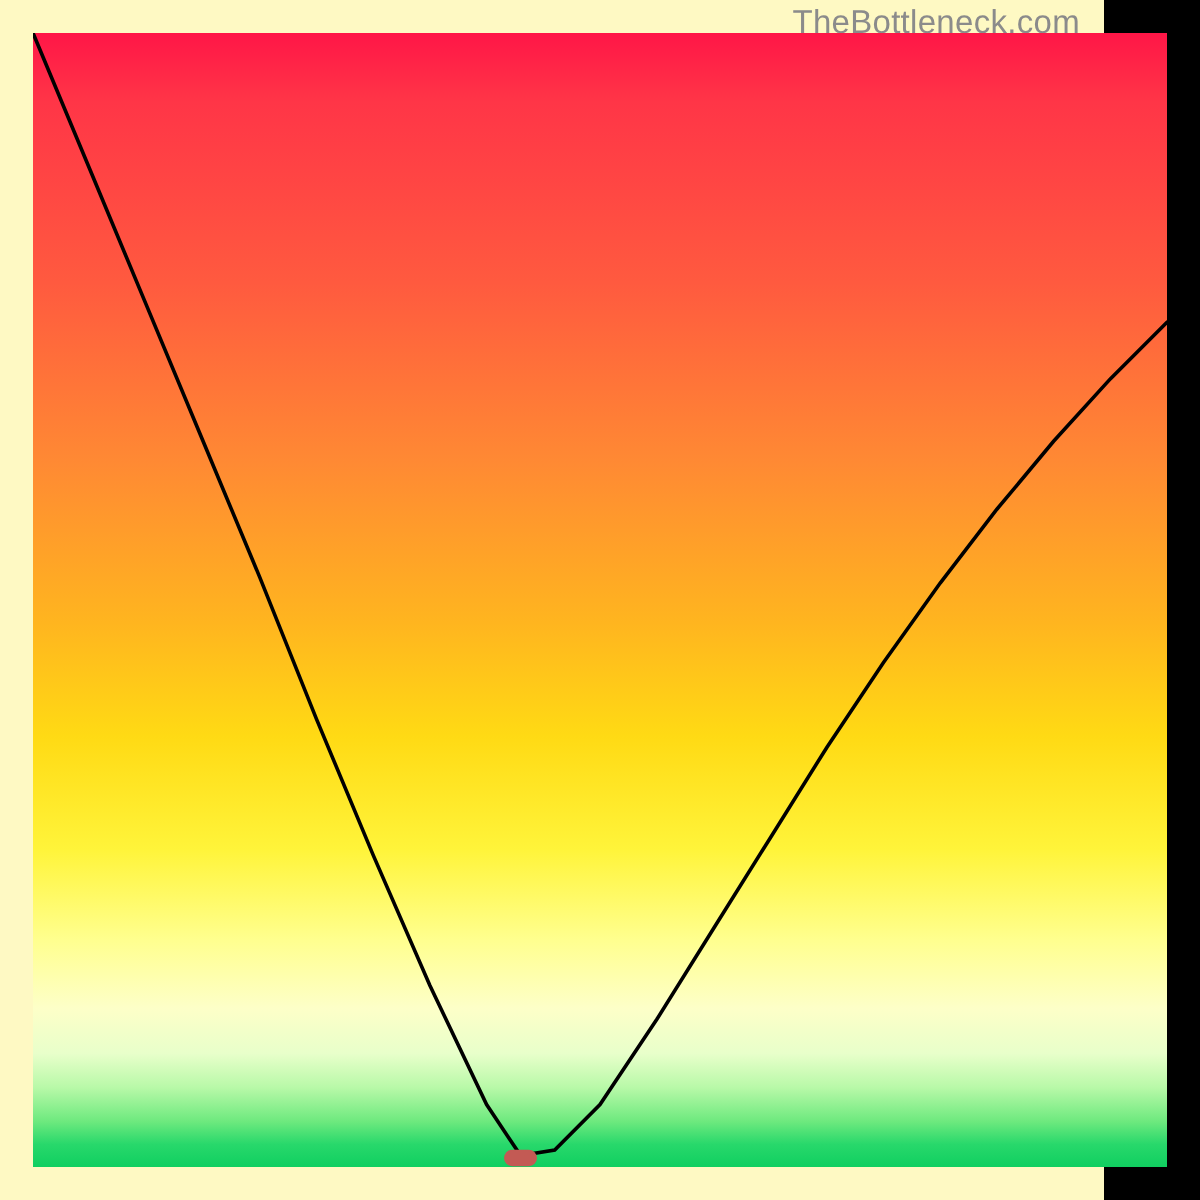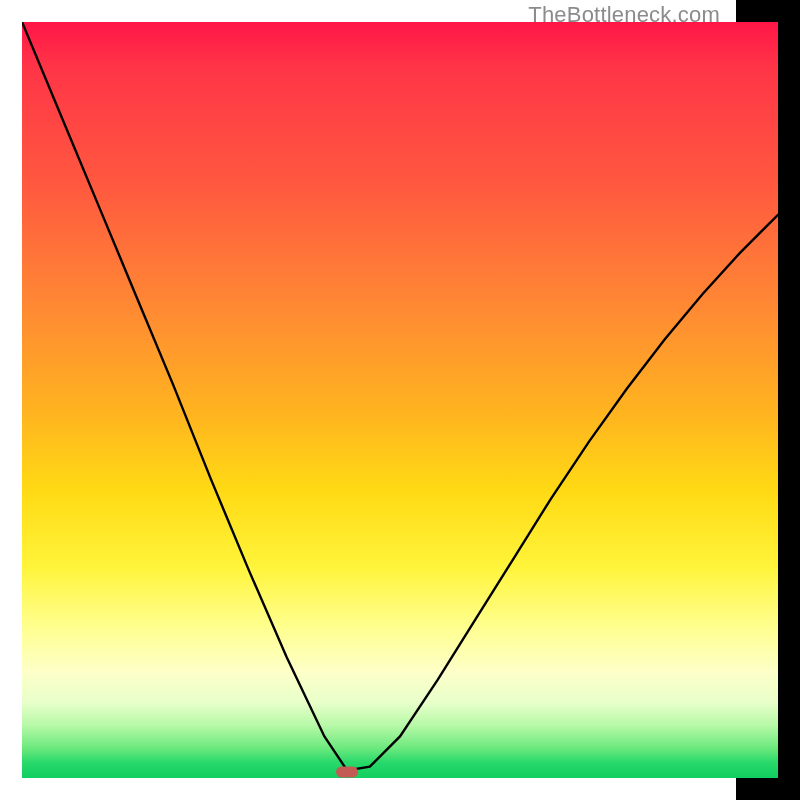--- a/index.html
+++ b/index.html
@@ -8,21 +8,21 @@
     width: 800px;
     height: 800px;
     background: #000;
     overflow: hidden;
     font-family: Arial, Helvetica, sans-serif;
   }
   .frame {
     position: relative;
     width: 736px;
     height: 800px;
-    background: #ffffff;
+    background: #fef9c3;
   }
   .plot-area {
     position: absolute;
     left: 22px;
     top: 22px;
     width: 756px;
     height: 756px;
     
     background: linear-gradient(
       to bottom,

